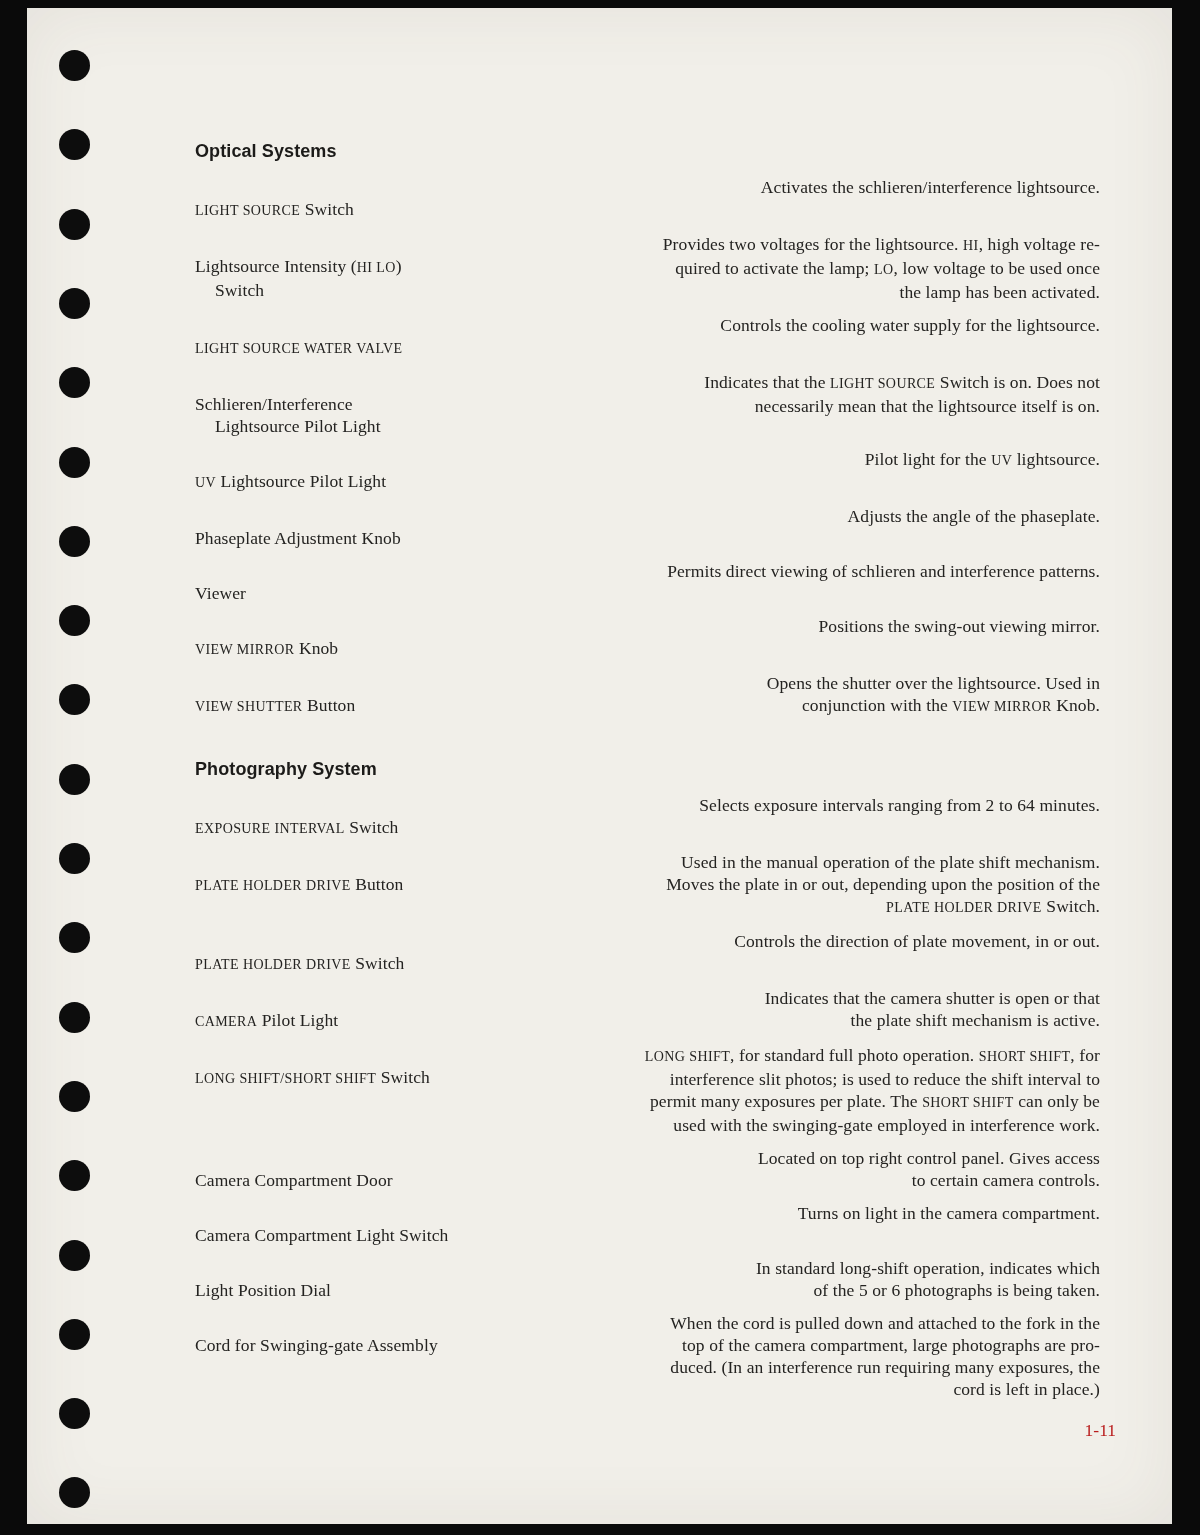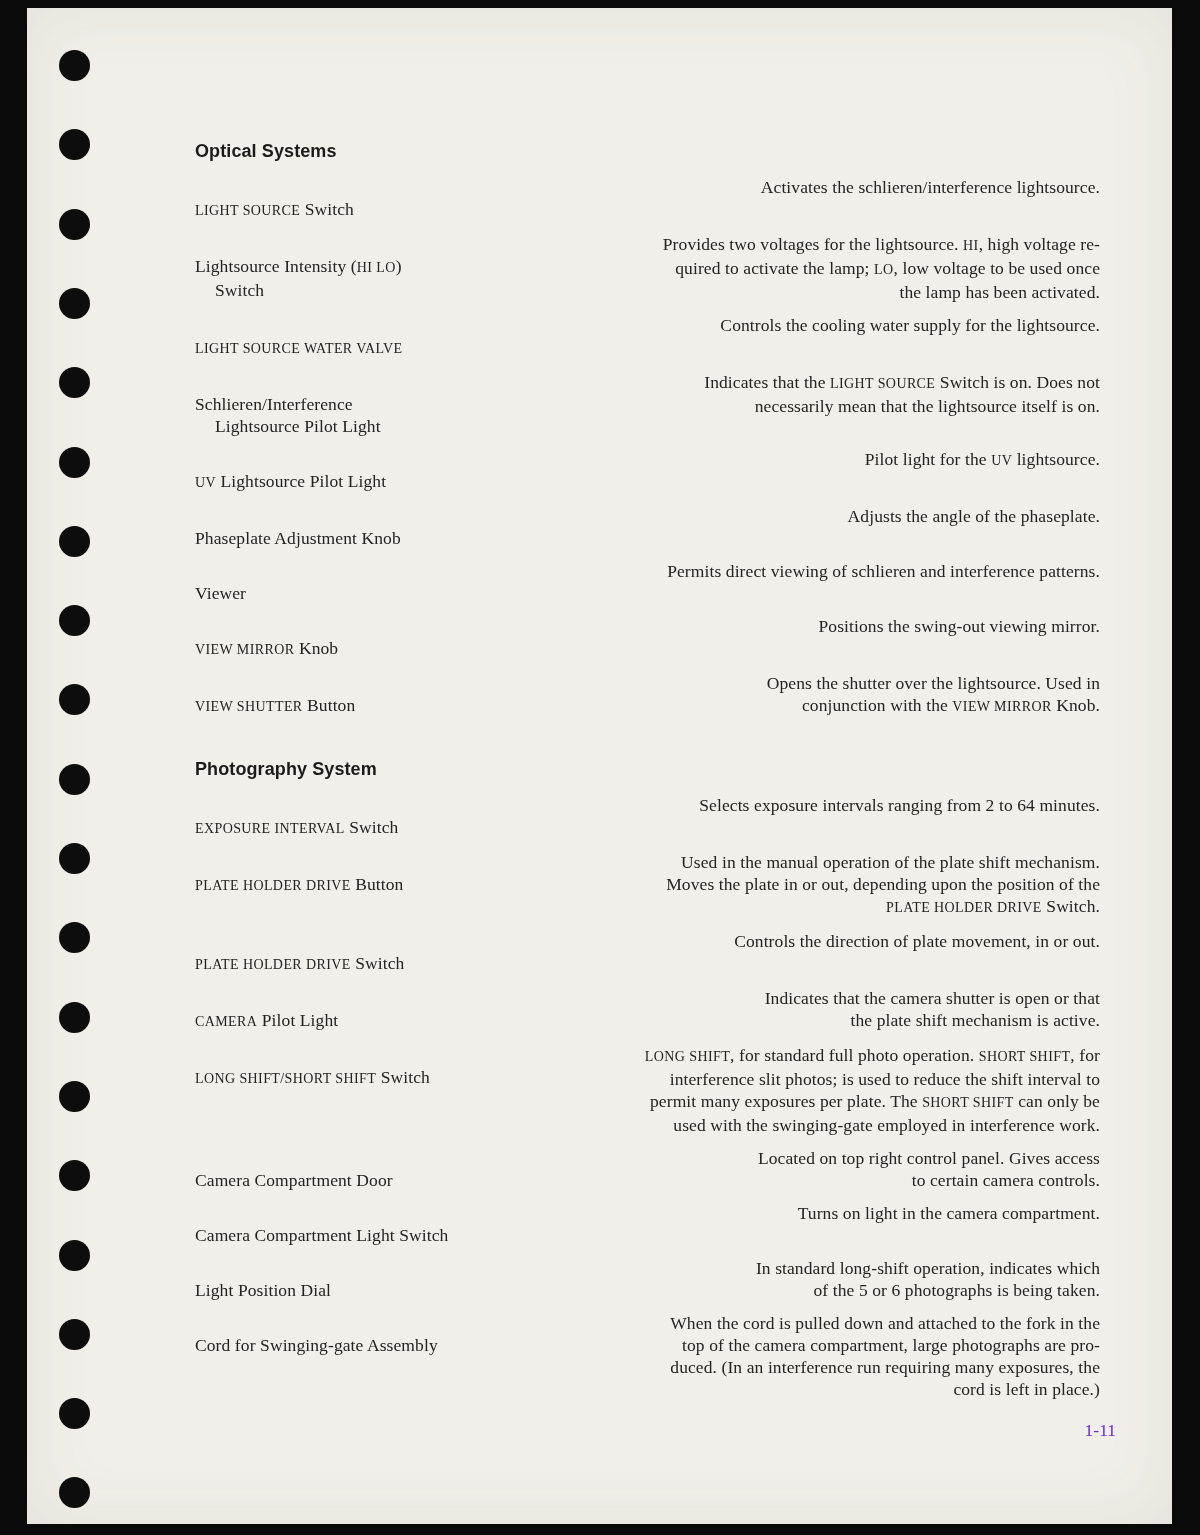--- a/index.html
+++ b/index.html
@@ -79,21 +79,21 @@
   }
   .sc {
     font-size: 0.8em;
     letter-spacing: 0.4px;
   }
   .page-number {
     position: absolute;
     right: 56px;
     top: 1412px;
     font-size: 17.5px;
-    color: #6d28d9;
+    color: #b91c1c;
   }
 </style>
 </head>
 <body>
 
 <div id="stage" style="background: rgb(10, 10, 10);">
   <div class="page" style="background: rgb(241, 239, 233);">
     <div class="holes">
         <div class="hole" style="top: 42px;"></div>
         <div class="hole" style="top: 121.3px;"></div>

